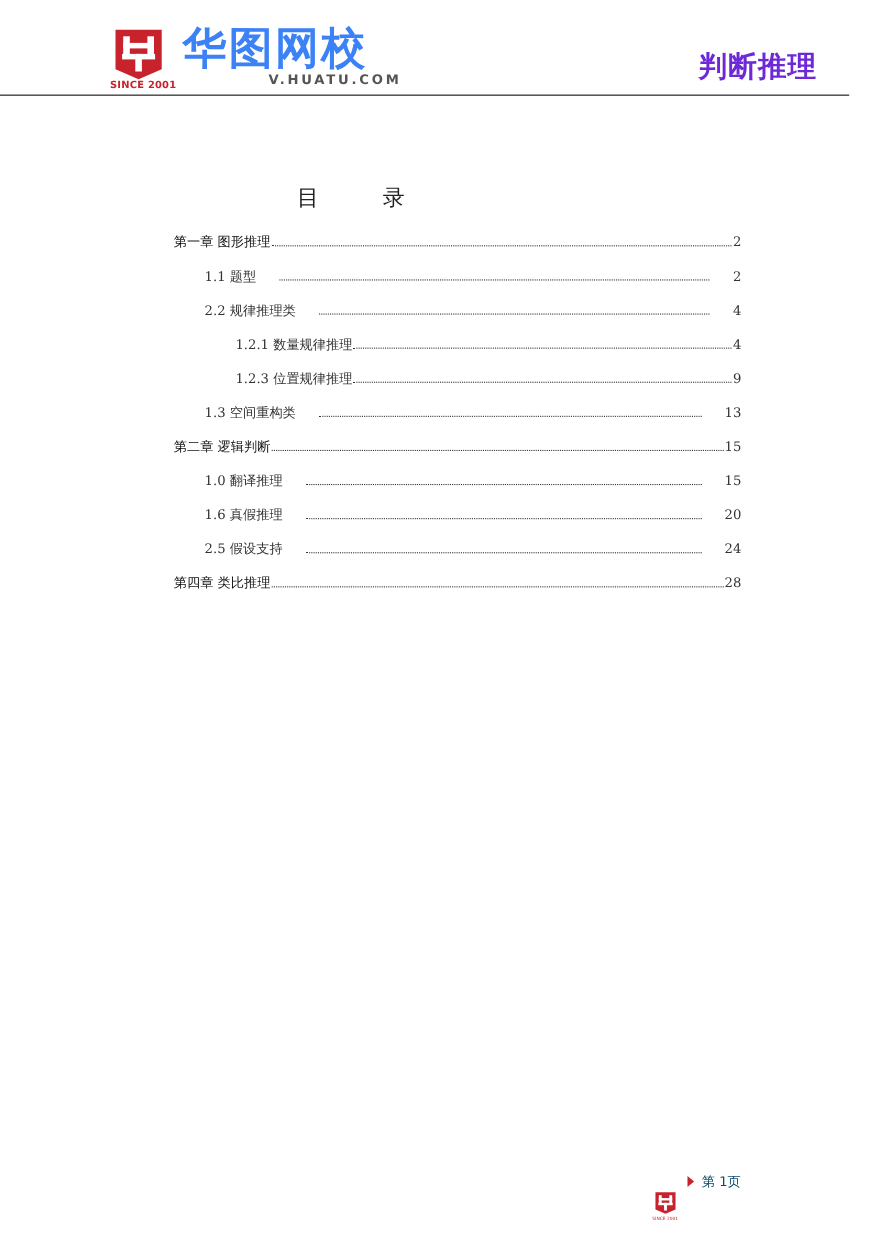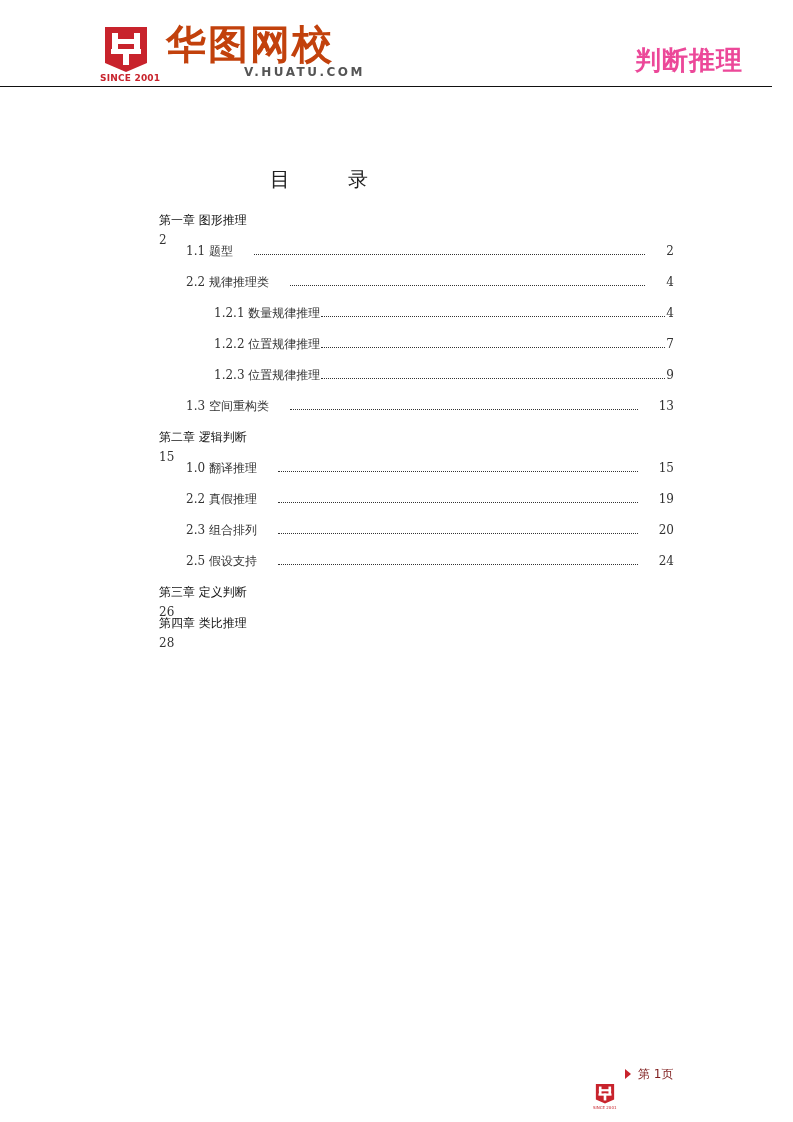--- a/index.html
+++ b/index.html
@@ -1,40 +1,40 @@
 <!DOCTYPE html>
 <html><head>
   <meta charset="utf-8">
   <style>
     html, body { margin: 0; padding: 0; background: #ffffff; }
     body { width: 793px; height: 1122px; position: relative; overflow: hidden; font-family: "DejaVu Serif", serif; color: #222; }
 
     .header { position: absolute; left: 0; top: 0; width: 793px; height: 88px; }
     .logo-badge { position: absolute; left: 103px; top: 25px; width: 46px; height: 48px; }
     .logo-since { position: absolute; left: 100px; top: 73px; font-family: "DejaVu Sans", sans-serif; font-size: 9px; font-weight: bold; color: #c8232c; letter-spacing: 0.2px; }
-    .logo-cn { position: absolute; left: 166px; top: 22px; font-family: "DejaVu Sans", sans-serif; font-size: 40px; font-weight: bold; color: #c2410c; letter-spacing: 2px; line-height: 44px; }
+    .logo-cn { position: absolute; left: 166px; top: 22px; font-family: "DejaVu Sans", sans-serif; font-size: 40px; font-weight: bold; color: #3b82f6; letter-spacing: 2px; line-height: 44px; }
     .logo-url { position: absolute; left: 215px; top: 65px; font-family: "DejaVu Sans", sans-serif; font-size: 12px; font-weight: bold; color: #555; letter-spacing: 2.5px; margin-left: 29px; }
-    .header-title { position: absolute; right: 50px; top: 43px; font-family: "DejaVu Sans", sans-serif; font-size: 26px; font-weight: bold; color: #ec4899; letter-spacing: 1px; }
+    .header-title { position: absolute; right: 50px; top: 43px; font-family: "DejaVu Sans", sans-serif; font-size: 26px; font-weight: bold; color: #6d28d9; letter-spacing: 1px; }
     .header-rule { position: absolute; left: 0; top: 86px; width: 772px; height: 1px; background: #111; }
 
     .toc-title { position: absolute; left: 0; top: 166px; width: 638px; text-align: center; font-size: 20px; color: #222; }
     .toc-title span { display: inline-block; }
     .toc-title .gap { width: 58px; }
 
     .toc { position: absolute; left: 158px; top: 212px; width: 516px; }
     .toc-row { display: flex; align-items: baseline; height: 31px; font-size: 12px; }
-    .toc-row.lvl1 { padding-left: 0; font-family: "DejaVu Sans", sans-serif; font-weight: 500; color: #111; flex-direction: column; }
+    .toc-row.lvl1 { padding-left: 0; font-family: "DejaVu Sans", sans-serif; font-weight: 500; color: #111; }
     .toc-row.lvl2 { padding-left: 28px; color: #333; gap: 20px; }
     .toc-row.lvl3 { padding-left: 56px; color: #333; }
     .toc-label { white-space: nowrap; }
     .toc-leader { flex: 1; border-bottom: 1.5px dotted #333; margin: 0 1px 3px 1px; height: 0; }
     .toc-page { font-family: "DejaVu Serif", serif; color: #333; white-space: nowrap; }
 
     .footer-arrow { position: absolute; left: 625px; top: 1069px; width: 0; height: 0; border-top: 5px solid transparent; border-bottom: 5px solid transparent; border-left: 6px solid #c8232c; }
-    .footer-page { position: absolute; left: 638px; top: 1066px; font-family: "DejaVu Sans", sans-serif; font-size: 12px; color: #7f1d1d; }
+    .footer-page { position: absolute; left: 638px; top: 1066px; font-family: "DejaVu Sans", sans-serif; font-size: 12px; color: #0c4a6e; }
     .footer-logo { position: absolute; left: 595px; top: 1083px; width: 20px; height: 21px; }
     .footer-since { position: absolute; left: 593px; top: 1105px; font-family: "DejaVu Sans", sans-serif; font-size: 4px; color: #c8232c; }
   </style>
 </head>
 <body>
 
 <div class="header">
   <svg class="logo-badge" viewBox="0 0 46 48">
     <path d="M2 2 H44 V38 L23 47 L2 38 Z" fill="#c8232c"></path>
     <rect x="9" y="8" width="6" height="18" fill="#fff"></rect>
@@ -69,63 +69,48 @@
     <span class="toc-label">2.2 规律推理类</span>
     <span class="toc-leader"></span>
     <span class="toc-page">4</span>
   </div>
   <div class="toc-row lvl3">
     <span class="toc-label">1.2.1 数量规律推理</span>
     <span class="toc-leader"></span>
     <span class="toc-page">4</span>
   </div>
   <div class="toc-row lvl3">
-    <span class="toc-label">1.2.2 位置规律推理</span>
-    <span class="toc-leader"></span>
-    <span class="toc-page">7</span>
-  </div>
-  <div class="toc-row lvl3">
     <span class="toc-label">1.2.3 位置规律推理</span>
     <span class="toc-leader"></span>
     <span class="toc-page">9</span>
   </div>
   <div class="toc-row lvl2">
     <span class="toc-label">1.3 空间重构类</span>
     <span class="toc-leader"></span>
     <span class="toc-page">13</span>
   </div>
   <div class="toc-row lvl1">
     <span class="toc-label">第二章  逻辑判断</span>
     <span class="toc-leader"></span>
     <span class="toc-page">15</span>
   </div>
   <div class="toc-row lvl2">
     <span class="toc-label">1.0  翻译推理</span>
     <span class="toc-leader"></span>
     <span class="toc-page">15</span>
   </div>
   <div class="toc-row lvl2">
-    <span class="toc-label">2.2  真假推理</span>
-    <span class="toc-leader"></span>
-    <span class="toc-page">19</span>
-  </div>
-  <div class="toc-row lvl2">
-    <span class="toc-label">2.3  组合排列</span>
+    <span class="toc-label">1.6  真假推理</span>
     <span class="toc-leader"></span>
     <span class="toc-page">20</span>
   </div>
   <div class="toc-row lvl2">
     <span class="toc-label">2.5  假设支持</span>
     <span class="toc-leader"></span>
     <span class="toc-page">24</span>
-  </div>
-  <div class="toc-row lvl1">
-    <span class="toc-label">第三章  定义判断</span>
-    <span class="toc-leader"></span>
-    <span class="toc-page">26</span>
   </div>
   <div class="toc-row lvl1">
     <span class="toc-label">第四章  类比推理</span>
     <span class="toc-leader"></span>
     <span class="toc-page">28</span>
   </div>
 </div>
 
 <div class="footer-arrow"></div>
 <div class="footer-page">第 1页</div>

